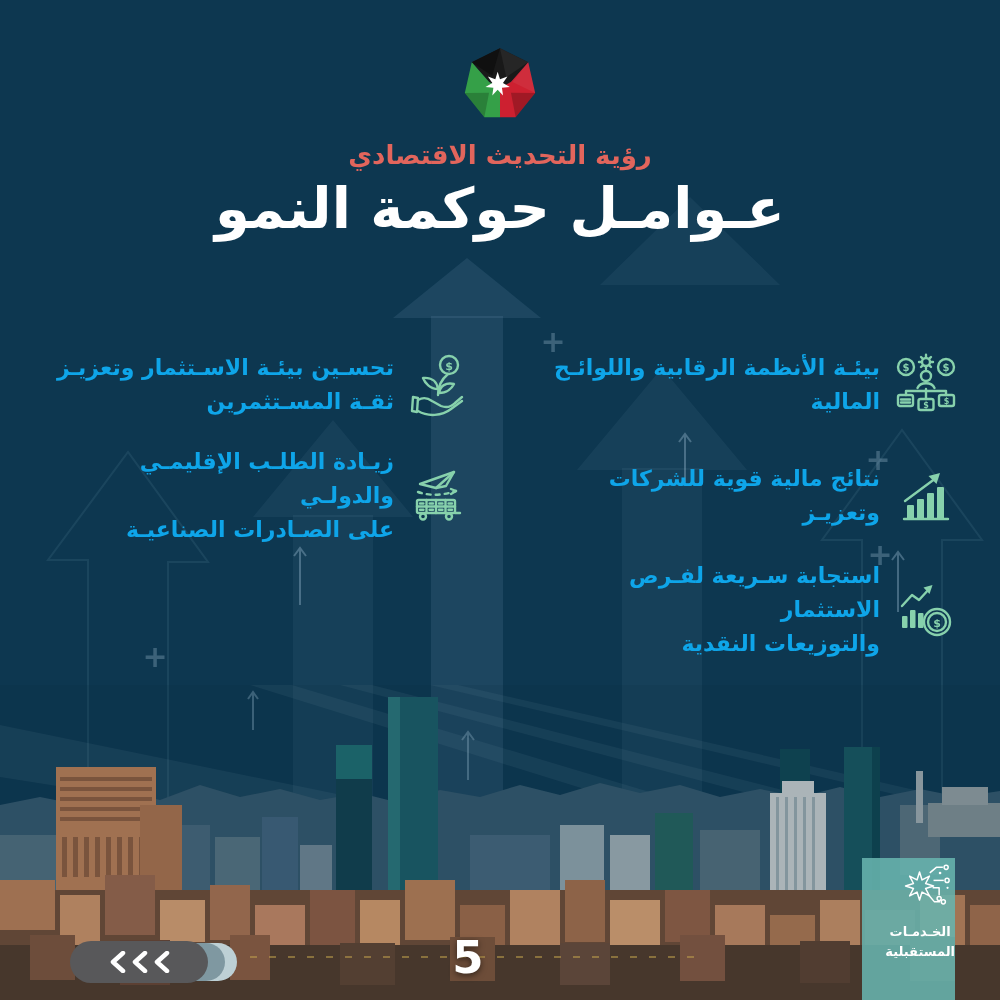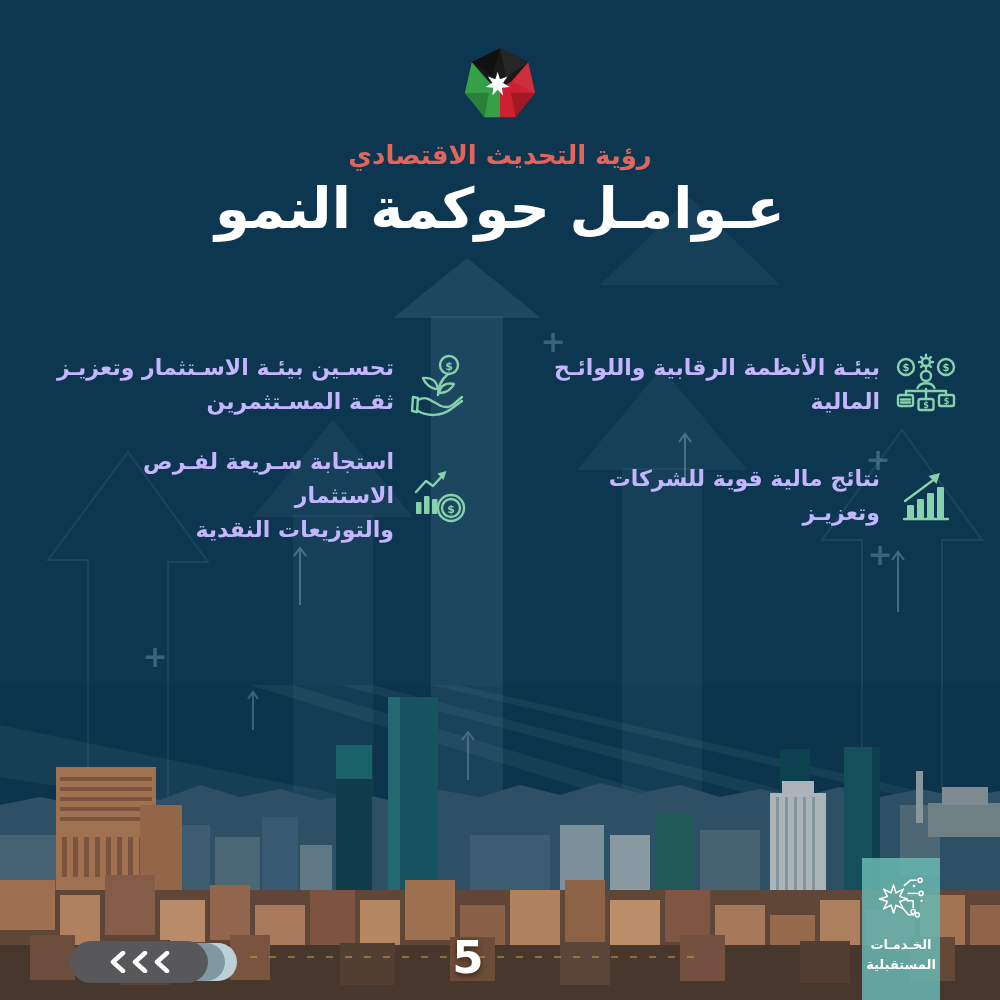--- a/index.html
+++ b/index.html
@@ -11,35 +11,35 @@
   
   .header{position:absolute;top:46px;left:0;right:0;text-align:center;z-index:3;}
   .logo{display:inline-block;}
   .subtitle{margin-top:12px;font-size:26px;font-weight:bold;color:#e2655c;direction:rtl;}
   .title{margin-top:8px;font-size:56px;font-weight:bold;color:#ffffff;direction:rtl;line-height:1.1;}
   
   .items{position:absolute;top:326px;left:42px;right:42px;z-index:3;direction:rtl;
          display:grid;grid-template-columns:1fr 1fr;grid-template-rows:118px 104px 124px;column-gap:56px;}
   .item{display:flex;align-items:center;gap:14px;}
   .icon-box{flex:0 0 64px;height:64px;}
-  .item-text{font-size:22px;font-weight:bold;color:#c4b5fd;text-align:right;line-height:1.55;
+  .item-text{font-size:22px;font-weight:bold;color:#0ea5e9;text-align:right;line-height:1.55;
              white-space:pre-line;direction:rtl;}
   
   .skyline{position:absolute;left:0;bottom:0;z-index:1;}
   
   .pill{position:absolute;border-radius:22px;}
   .pill-light{left:105px;top:943px;width:132px;height:38px;background:#bdd0d5;z-index:4;}
   .pill-mid{left:90px;top:943px;width:135px;height:38px;background:#7f98a1;z-index:5;}
   .pill-dark{left:70px;top:941px;width:138px;height:42px;background:#58585a;z-index:6;
              display:flex;align-items:center;justify-content:center;cursor:pointer;}
   .page-num{position:absolute;left:438px;top:931px;width:60px;text-align:center;z-index:4;
             font-size:45px;font-weight:bold;color:#ffffff;text-shadow:0 2px 6px rgba(0,0,0,.55);}
-  .badge{position:absolute;left:862px;top:858px;width:78px;height:142px;z-index:4;
-         background:rgba(104,180,174,0.88);display:flex;flex-direction:column;align-items:center;
-         padding-top:13px;box-sizing:border-box;}
+  .badge{position:absolute;left:862px;top:858px;width:93px;height:142px;z-index:4;
+         background:rgba(104,180,174,0.88);display:flex;flex-direction:column;align-items:flex-end;
+         box-sizing:border-box;}
   .badge-label{margin-top:8px;font-size:13px;font-weight:bold;color:#ffffff;text-align:center;
                line-height:1.5;white-space:pre-line;direction:rtl;}
   
   .gicon{stroke:#87d1ac;fill:none;stroke-width:2.4;stroke-linecap:round;stroke-linejoin:round;}
   .gfill{fill:#87d1ac;stroke:none;}
   .gtxt{fill:#87d1ac;font-family:"DejaVu Sans",sans-serif;font-weight:bold;}
 </style>
 </head>
 <body>
 
@@ -151,20 +151,38 @@
           <rect x="13" y="41" width="7" height="14" rx="1"></rect>
           <rect x="23" y="35" width="7" height="20" rx="1"></rect>
           <rect x="33" y="29" width="7" height="26" rx="1"></rect>
           <rect x="43" y="23" width="7" height="32" rx="1"></rect>
         </g>
       </svg>
       <div class="item-text">نتائج مالية قوية للشركات وتعزيـز</div>
     </div>
 
 
+    <div class="item">
+      <svg class="icon-box" viewBox="0 0 64 64">
+        <g class="gicon">
+          <path d="M12,20 L46,8 L38,22 L28,24 Z"></path>
+          <path d="M46,8 L28,24"></path>
+          <path d="M10,28 Q27,34 48,27" stroke-dasharray="4 5"></path>
+          <path d="M48,27 l-5,-2 M48,27 l-5,3"></path>
+          <rect x="9" y="36" width="38" height="13" rx="1.5"></rect>
+          <path d="M18.5,36 V49 M28,36 V49 M37.5,36 V49 M9,42.5 H47"></path>
+          <path d="M12,39.5 h3.5 M21.5,39.5 h3.5 M31,39.5 h3.5 M40.5,39.5 h3.5 M12,45.8 h3.5 M21.5,45.8 h3.5 M31,45.8 h3.5 M40.5,45.8 h3.5"></path>
+          <circle cx="15" cy="52.5" r="3"></circle>
+          <circle cx="41" cy="52.5" r="3"></circle>
+          <path d="M47,49 h5"></path>
+        </g>
+      </svg>
+      <div class="item-text">زيـادة الطلـب الإقليمـي والدولـي
+على الصـادرات الصناعيـة</div>
+    </div>
 
     <div class="item">
       <svg class="icon-box" viewBox="0 0 64 64">
         <g class="gicon">
           <path d="M8,28 L18,17 L25,22 L36,10"></path>
           <circle cx="43" cy="44" r="13"></circle>
           <circle cx="43" cy="44" r="9"></circle>
         </g>
         <g class="gfill">
           <polygon points="38.5,7 29.5,9.5 35.5,16"></polygon>

